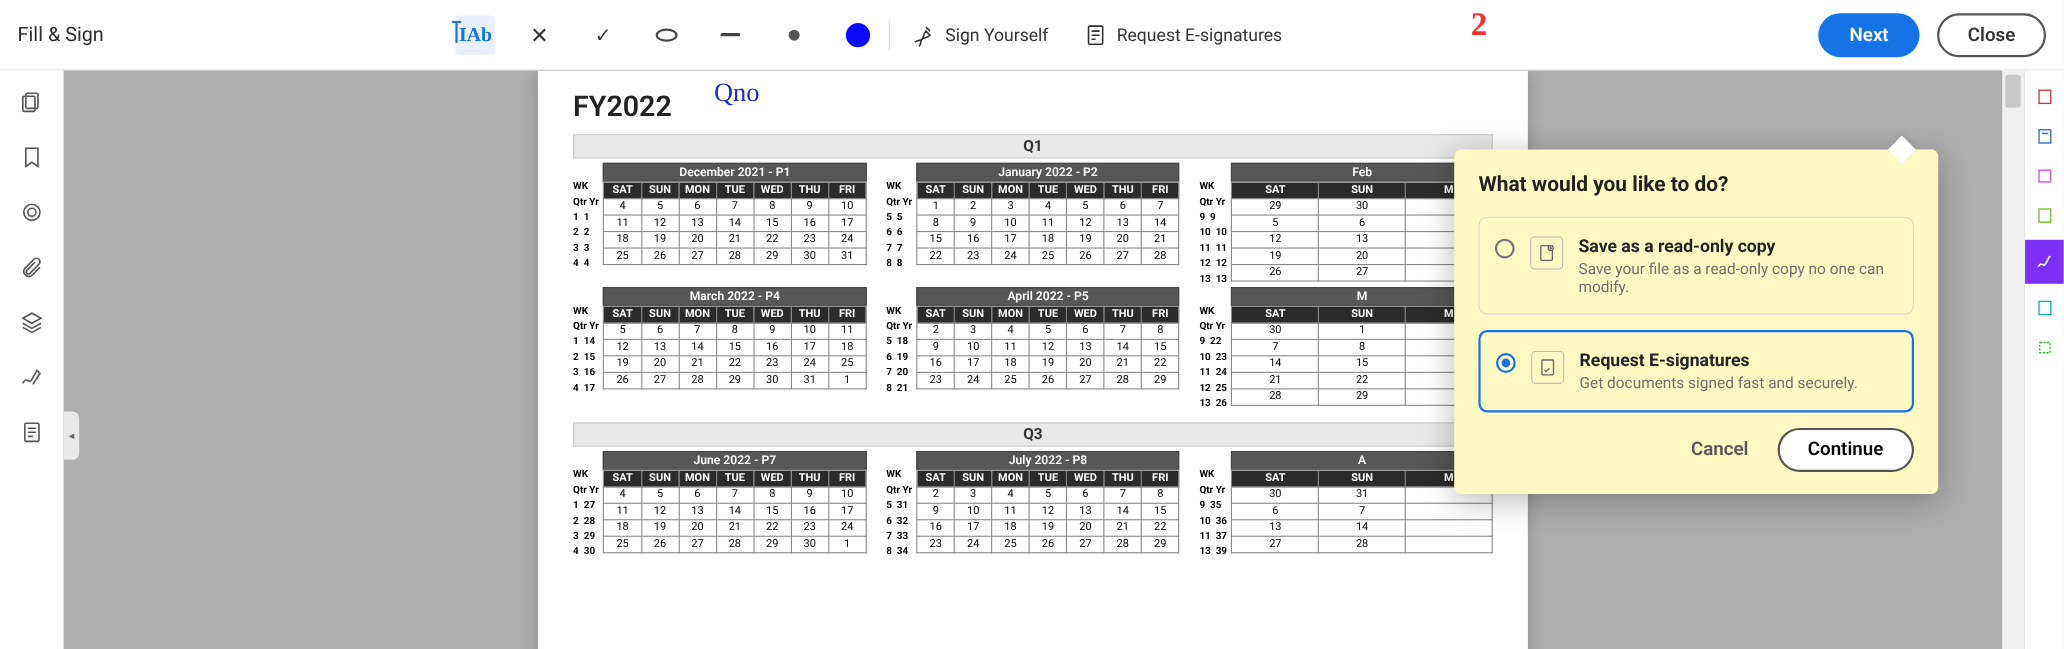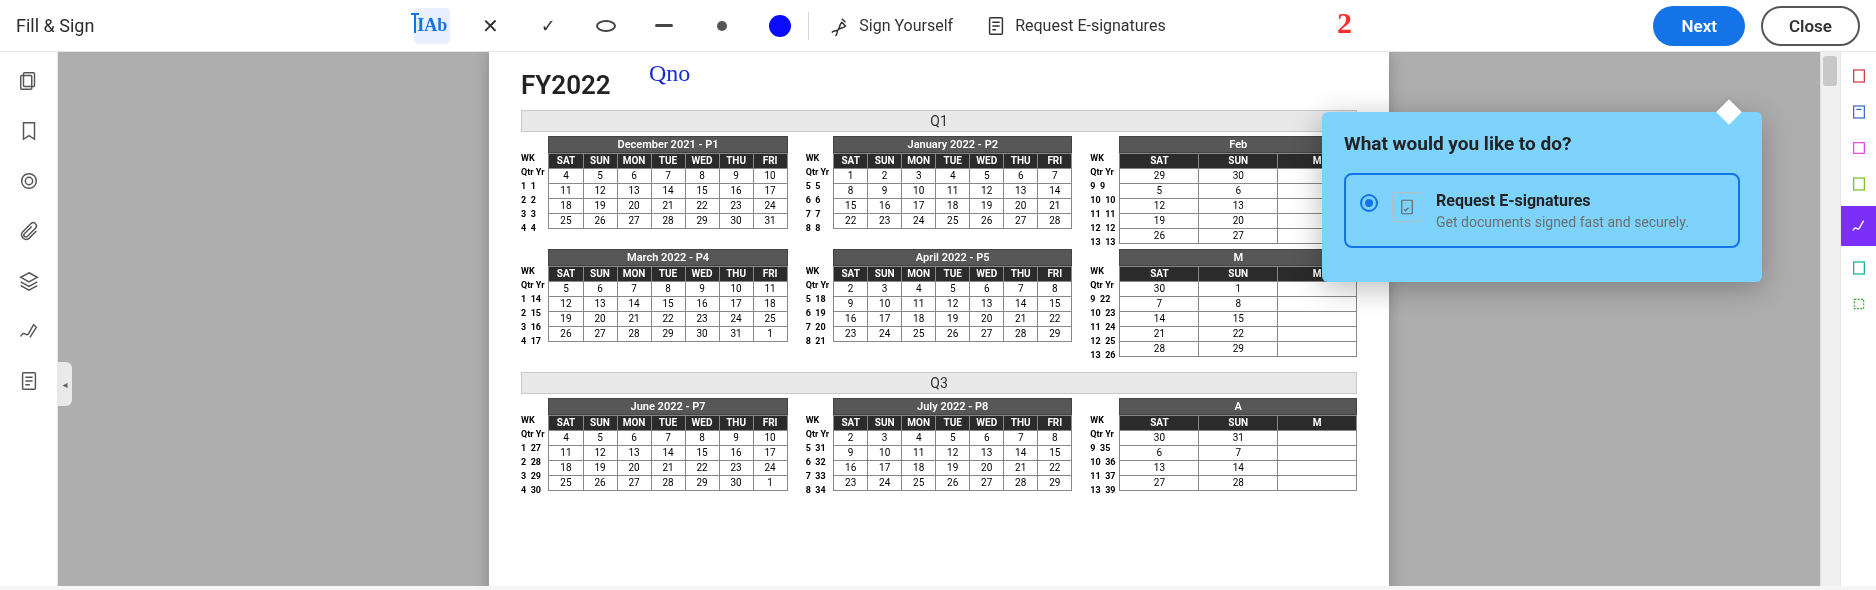--- a/index.html
+++ b/index.html
@@ -6,21 +6,21 @@
   html, body { margin:0; padding:0; width:1876px; height:590px; overflow:hidden; background:#f5f5f5; }
   :root {
     --blue:#1473e6;
     --sel:#1473e6;
     --text:#2c2c2c;
     --sub:#6e6e6e;
     --border:#d0d0d0;
     --hdr-dk:#4b4b4b;
   }
   
-  .toolbar { position:relative; height:52px; background:#fff; display:flex; align-items:center; padding:0 16px; border-bottom:1px solid #e6e6e6; }
+  .toolbar { position:relative; height:64px; background:#fff; display:flex; align-items:center; padding:0 16px; border-bottom:1px solid #e6e6e6; }
   .toolbar-title { font-size:18px; font-weight:400; color:#2c2c2c; margin-right:280px; }
   .tool-group { display:flex; align-items:center; gap:22px; margin-left:40px; }
   .t-btn { width:36px; height:36px; display:flex; align-items:center; justify-content:center; border-radius:4px; cursor:pointer; }
   .t-btn.sel { background:#e8f0fe; color:var(--sel); }
   .divider { width:1px; height:28px; background:#d8d8d8; margin:0 10px; }
   .sign-btn { display:flex; align-items:center; gap:8px; font-size:16px; color:#333; cursor:pointer; padding:6px 10px }
   .sign-btn svg { width:22px; height:22px; }
   .flex-spacer{flex:1;}
   .next-btn { background:#1473e6; color:#fff; border:none; border-radius:22px; padding:10px 28px; font-size:17px; font-weight:600; cursor:pointer;text-align:right; }
   .close-btn { background:#fff; color:#333; border:2px solid #555; border-radius:22px; padding:8px 26px; font-size:17px; font-weight:600; cursor:pointer; margin-left:16px; }
@@ -36,33 +36,33 @@
   .r-rail-i { width:20px; height:28px; display:flex; align-items:center; justify-content:center; }
   .r-rail-i.sel { background:#7b2ff7; color:#fff; height:40px; width:36px; }
   .doc-area { flex:1; background:#aeaeae; display:flex; justify-content:center; align-items:flex-start; position:relative; overflow:hidden; }
   .scroll-gutter{width:20px;background:#f0f0f0;border-left:1px solid #e0e0e0;position:relative;}
   .scroll-thumb{position:absolute;top:4px;left:2px;width:14px;height:30px;background:#c8c8c8;border-radius:3px;}
   .expand-tab { position:absolute; left:0; top:310px; width:14px; height:44px; background:#e9e9e9; border-radius:0 6px 6px 0; display:flex; align-items:center; justify-content:center; font-size:10px; color:#666; }
 
   .page { width:900px; min-height:800px; background:#fff; margin-top:0; padding:18px 32px; box-shadow:0 2px 14px rgba(0,0,0,.25); position:relative; }
   .doc-title { font-size:26px; font-weight:600; color:#222; }
   .sig { position:absolute; left:160px; top:8px; color:#1a2bcf; font-family:"Brush Script MT","Segoe Script",cursive; font-size:24px; }
-  .quarter-band { background:#e8e8e8; text-align:center; font-weight:400; font-size:14px; margin:10px 0 4px; border:1px solid #c9c9c9; padding:2px 0; color:#333; }
+  .quarter-band { background:#e8e8e8; text-align:center; font-weight:700; font-size:14px; margin:10px 0 4px; border:1px solid #c9c9c9; padding:2px 0; color:#333; }
   .months-row { display:flex; gap:18px; }
   .month { flex:1; }
   .m-hdr { background:#575757; color:#fff; text-align:center; font-size:11px; font-weight:600; border:1px solid #444; padding:1px 4px; }
   table.cal { border-collapse:collapse; width:100%; table-layout:fixed;border-radius:13px; }
   table.cal th, table.cal td { border:1px solid #888; font-size:10px; text-align:center; padding:0 1px; line-height:14px; }
   table.cal th { background:#2b2b2b; color:#fff; font-weight:700; }
   .month-wrap { display:flex; }
   .wk-col { display:flex; flex-direction:column; font-size:9px; font-weight:700; padding-right:4px;}
   .wk-col div{line-height:14px;}
 
   
-  .popover { position:absolute; top:60px; right:58px; width:440px; background:#7dd3fc; border-radius:6px; box-shadow:0 6px 30px rgba(0,0,0,.28); padding:20px 22px; }
+  .popover { position:absolute; top:72px; right:58px; width:440px; background:#fef9c3; border-radius:6px; box-shadow:0 6px 30px rgba(0,0,0,.28); padding:20px 22px; }
   .popover::before { content:""; position:absolute; top:-9px; right:24px; width:18px; height:18px; background:#fff; transform:rotate(45deg); box-shadow:-2px -2px 4px rgba(0,0,0,.06); }
   .pop-title { font-size:19px; font-weight:700; color:#222; margin-bottom:18px; }
   .opt { display:flex; align-items:flex-start; gap:14px; padding:16px 14px; border:1px solid #d6d6d6; border-radius:8px; margin-bottom:14px; cursor:pointer; }
   .opt.selected { border:2px solid #1473e6; }
   .opt-radio { width:18px; height:18px; border:2px solid #777; border-radius:50%; margin-top:3px; flex-shrink:0; position:relative; }
   .opt.selected .opt-radio { border-color:#1473e6; }
   .opt.selected .opt-radio::after { content:""; position:absolute; inset:3px; background:#1473e6; border-radius:50%; }
   .opt-icon { width:30px; height:30px; border:1px solid #bbb; border-radius:4px; display:flex; align-items:center; justify-content:center; flex-shrink:0; margin-top:1px; }
   .opt-txt h4 { margin:0; font-size:16px; font-weight:700; color:#222; }
   .opt-txt p { margin:4px 0 0; font-size:14px; color:#6e6e6e; }
@@ -731,35 +731,53 @@
               </div>
             </div>
           </div>
         </div>
     </div>
 
     <div class="popover">
 
       <div class="pop-title">What would you like to do?</div>
 
+      <div class="opt">
+        <div class="opt-radio"></div>
+        <div class="opt-icon">
+          <svg width="18" height="18" viewBox="0 0 24 24" fill="none" stroke="#666" stroke-width="1.6">
+              <rect x="5" y="3" width="14" height="18" rx="1"></rect>
+              <circle cx="17" cy="6" r="3" fill="#fff"></circle>
+              <path d="M15.5 6h3M17 4.5v3"></path>
+            </svg>
+        </div>
+        <div class="opt-txt">
+          <h4>Save as a read-only copy</h4>
+          <p>Save your file as a read-only copy no one can modify.</p>
+        </div>
+      </div>
 
       <div class="opt selected">
         <div class="opt-radio"></div>
         <div class="opt-icon">
           <svg width="18" height="18" viewBox="0 0 24 24" fill="none" stroke="#666" stroke-width="1.6">
               <rect x="5" y="3" width="14" height="18" rx="1"></rect>
               <path d="M8 15l2 2 4-4"></path>
             </svg>
         </div>
         <div class="opt-txt">
           <h4>Request E-signatures</h4>
           <p>Get documents signed fast and securely.</p>
         </div>
       </div>
 
+      <div class="pop-actions">
+        <button class="cancel-link">Cancel</button>
+        <button class="continue-btn">Continue</button>
+      </div>
     </div>
   </div>
 
   <div class="scroll-gutter">
     <div class="scroll-thumb"></div>
   </div>
 
   <div class="right-rail">
     <div class="r-rail-i">
         <svg width="16" height="16" viewBox="0 0 24 24" fill="none" stroke="#c33" stroke-width="1.8">

